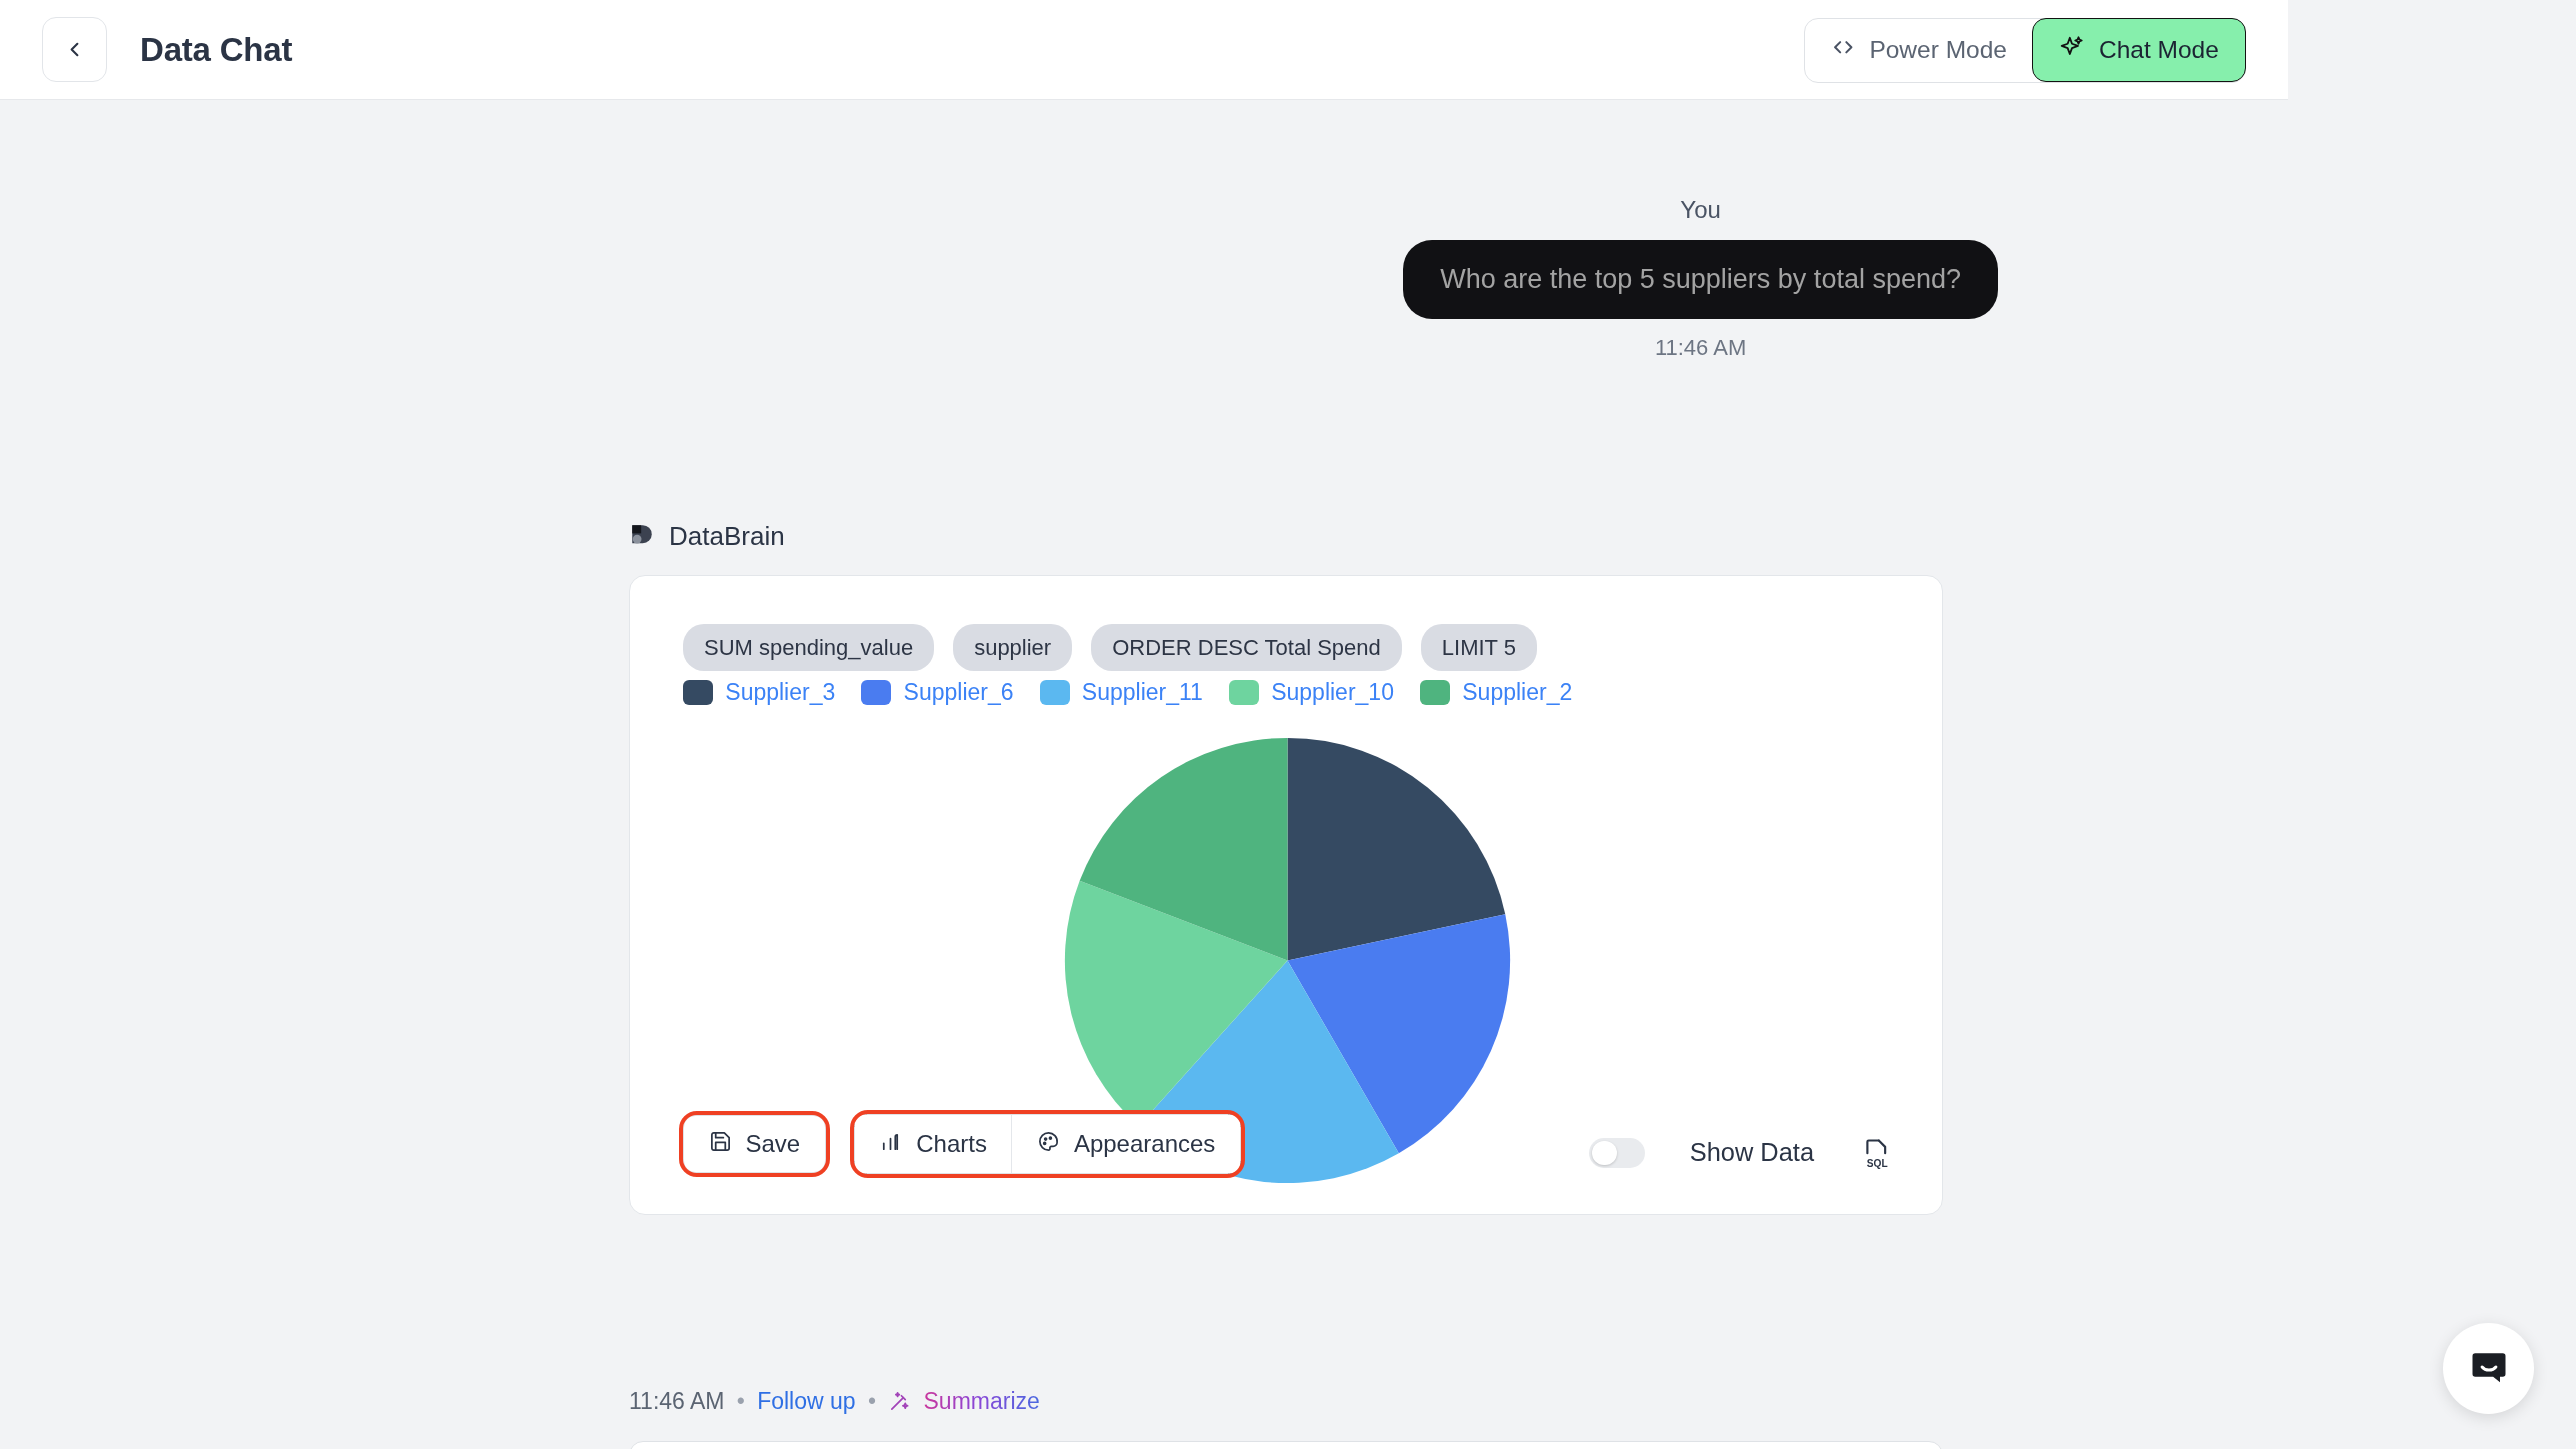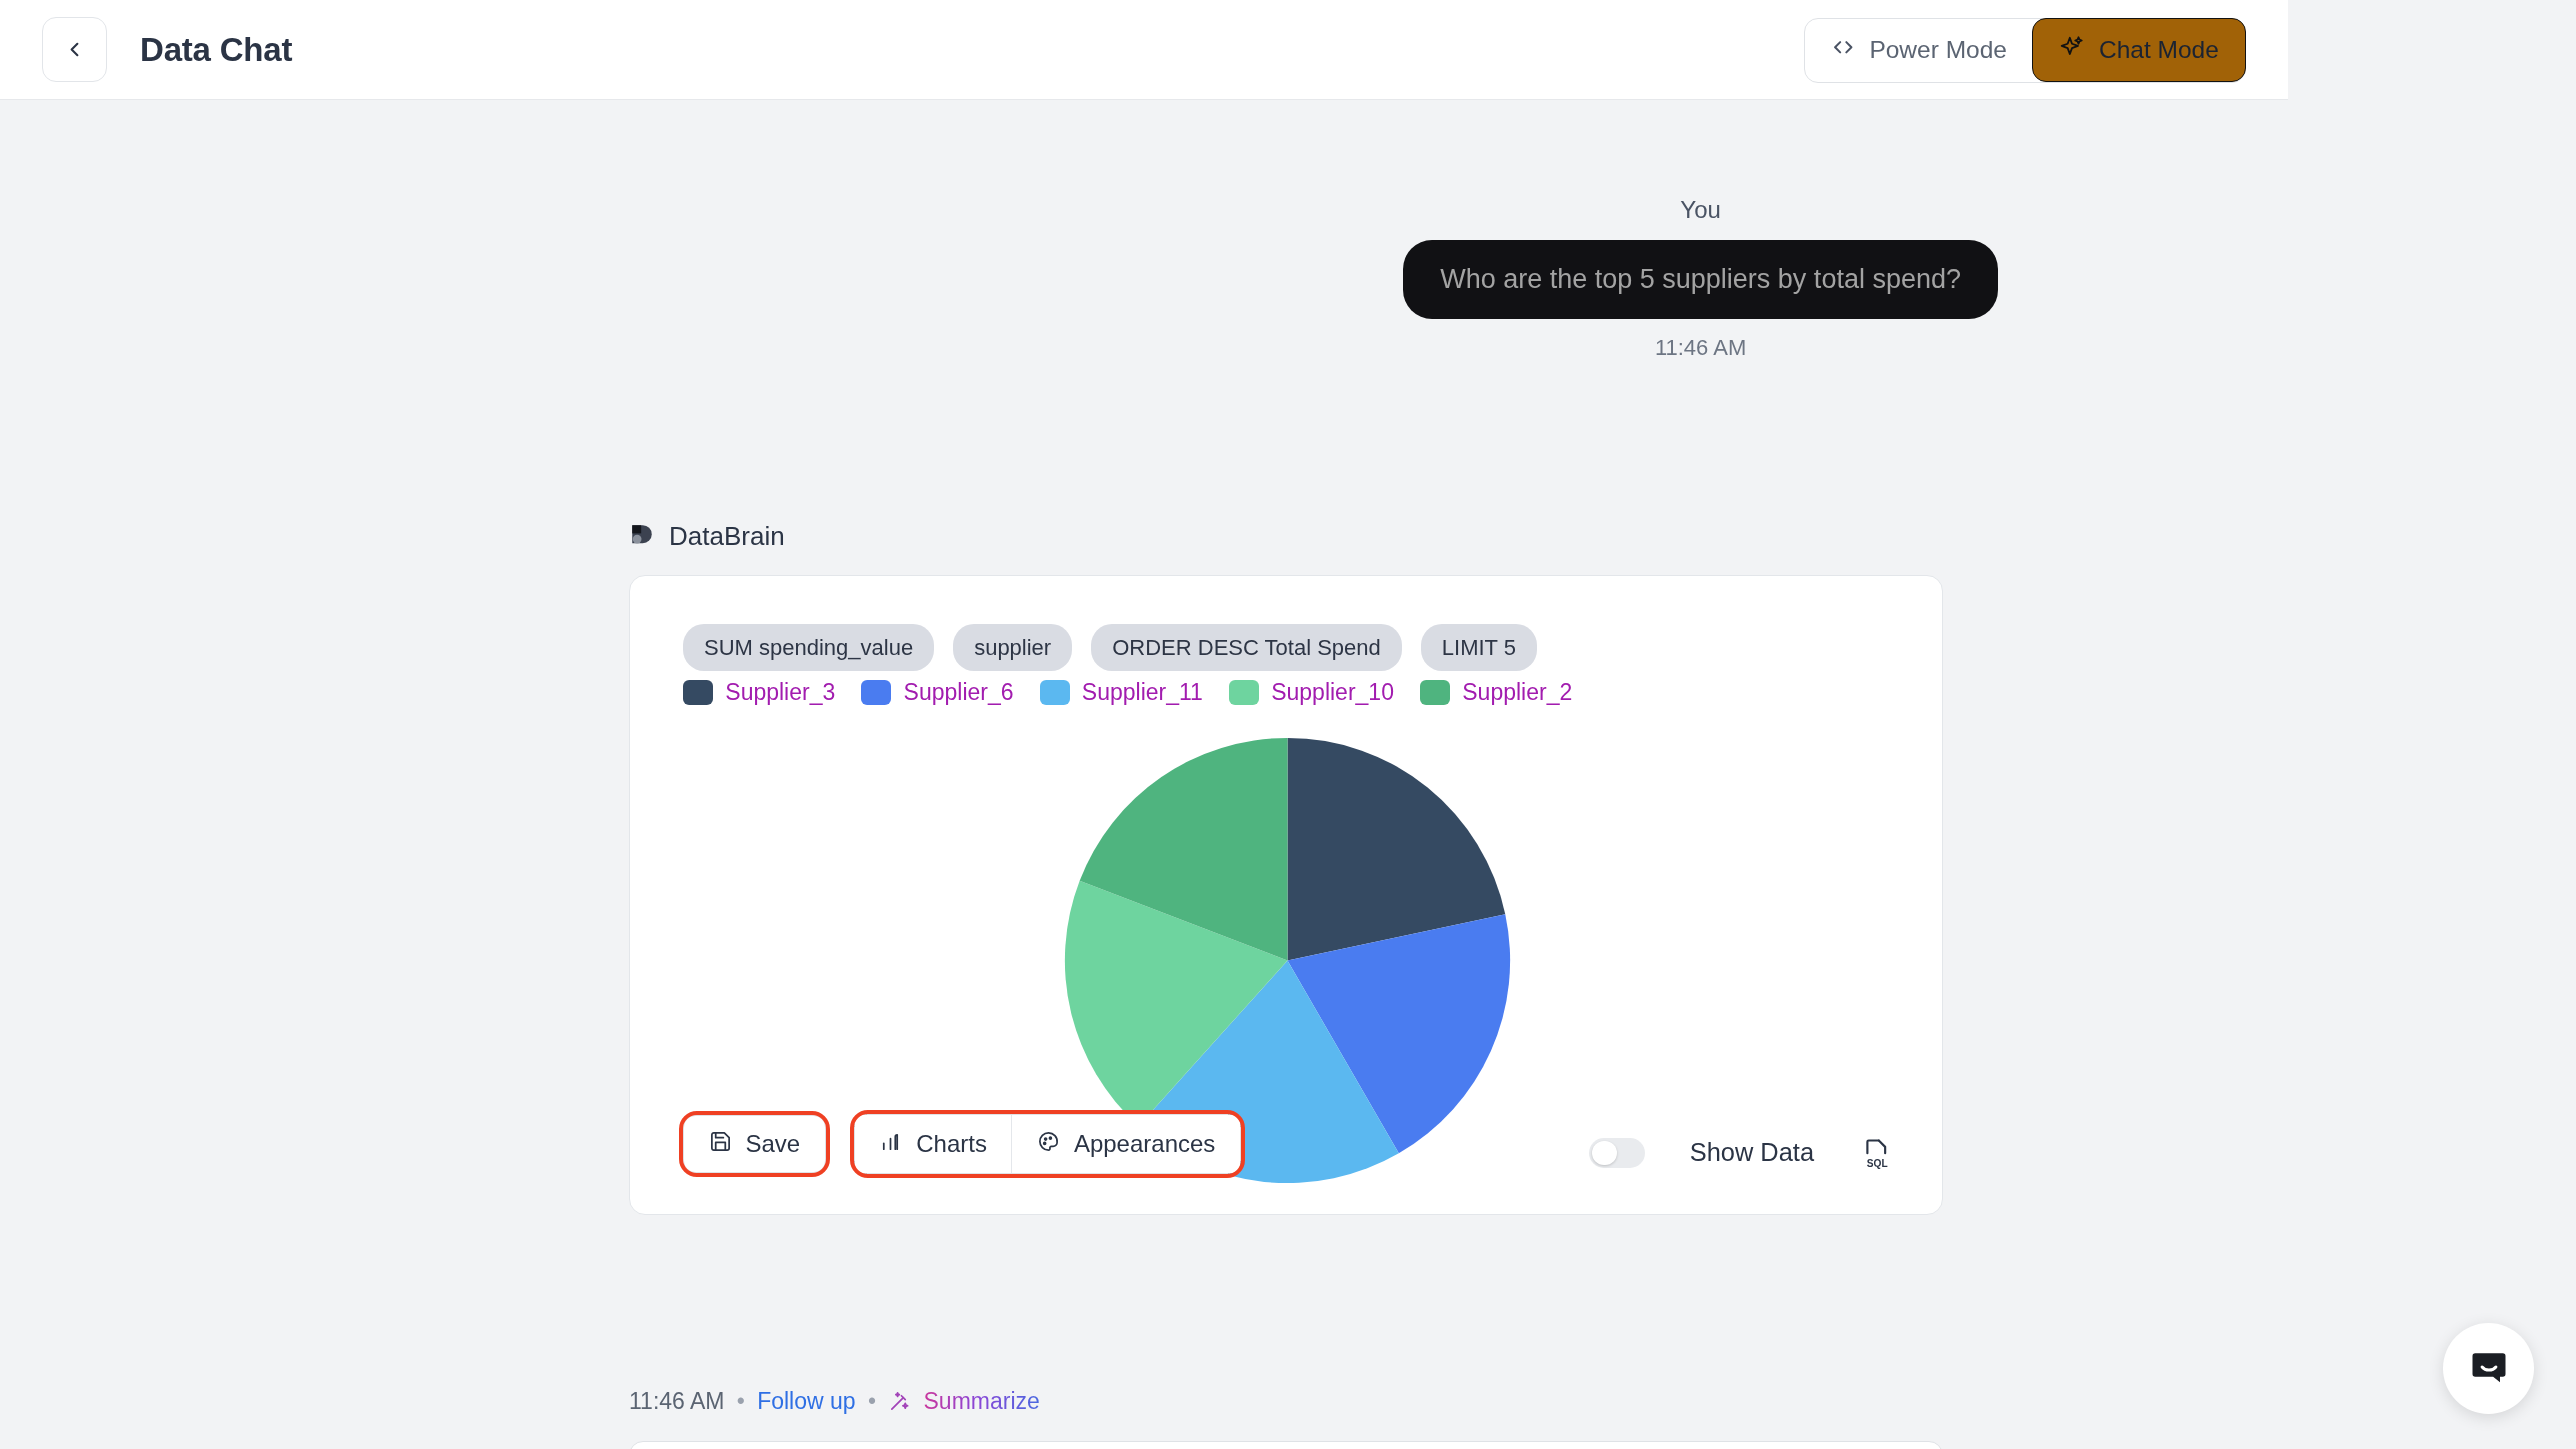--- a/index.html
+++ b/index.html
@@ -51,21 +51,21 @@
     font-size: 24.5px;
     color: #5b6472;
     cursor: pointer;
     background: transparent;
     border: none;
     border-radius: 14px;
     font-family: "Liberation Sans", sans-serif;
     white-space: nowrap;
   }
   .mode-btn.active {
-    background: #a16207;
+    background: #86efac;
     color: #1b2332;
     border: 1.8px solid #121212;
     margin: -0.9px;
   }
 
   
   .conversation {
     position: absolute;
     top: 100px; left: 0;
     width: 2576px; height: 1349px;
@@ -114,21 +114,21 @@
     padding: 10.5px 21px;
     border-radius: 21px;
     white-space: nowrap;
   }
   .legend {
     position: absolute; top: 103px; left: 53px;
     display: flex; gap: 26px; align-items: center;
   }
   .legend-item { display: flex; align-items: center; gap: 12.3px; }
   .legend-swatch { width: 30px; height: 24.5px; border-radius: 6.1px; }
-  .legend-label { font-size: 23px; color: #a21caf; white-space: nowrap; text-align: center; }
+  .legend-label { font-size: 23px; color: #3b82f6; white-space: nowrap; text-align: center; }
 
   .pie-wrap {
     position: absolute; top: 145px; left: 0; width: 1314px; height: 478px;
     display: flex; align-items: center; justify-content: center;
   }
 
   
   .actions {
     position: absolute; bottom: 40px; left: 53px;
     display: flex; align-items: center; gap: 28px; justify-content: space-between;

